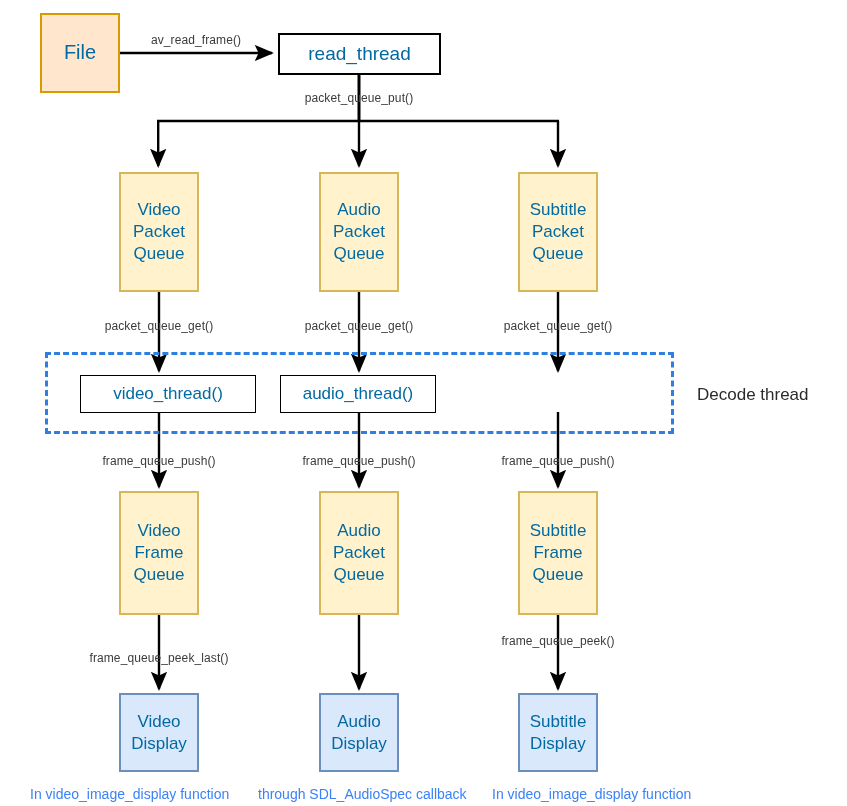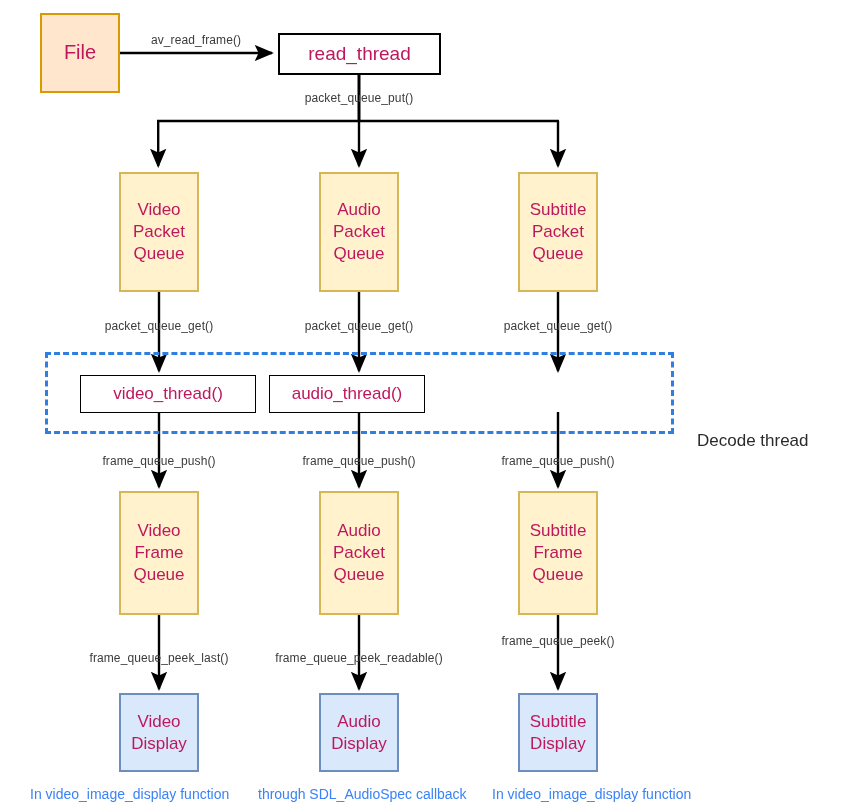--- a/index.html
+++ b/index.html
@@ -30,21 +30,21 @@
   }
   .node {
     position: absolute;
     box-sizing: border-box;
     display: flex;
     align-items: center;
     justify-content: center;
     text-align: center;
     line-height: 1.28;
     white-space: pre-line;
-    color: #be185d;
+    color: #0369a1;
   }
   .node-file {
     background: #ffe6cc;
     border: 2px solid #d79b00;
     font-size: 20px;
   }
   .node-plain {
     background: #ffffff;
     border: 2px solid #000000;
     font-size: 19px;
@@ -82,21 +82,20 @@
     position: absolute;
     box-sizing: border-box;
     border: 3px dashed #2f7fe0;
     background: transparent;
   }
   .group-label {
     position: absolute;
     font-size: 17px;
     color: #2b2b2b;
     white-space: nowrap;
-    margin-top: 46px;
   }
 </style>
 </head>
 <body>
 
 <div id="canvas">
 
   <svg class="edges" viewBox="0 0 847 806">
     <defs>
       <marker id="arrow" markerWidth="10" markerHeight="10" refX="7.2" refY="4" orient="auto" markerUnits="strokeWidth">
@@ -162,21 +161,21 @@
   <div class="node node-queue" style="left:518px; top:172px; width:80px; height:120px;">Subtitle
 Packet
 Queue</div>
 
   <div class="group-box" style="left:45px; top:352px; width:629px; height:82px;"></div>
 
   <div class="group-label" style="left:697px; top:385px;">Decode thread</div>
 
   <div class="node node-thread" style="left:80px; top:375px; width:176px; height:38px;">video_thread()</div>
 
-  <div class="node node-thread" style="left:269px; top:375px; width:156px; height:38px;">audio_thread()</div>
+  <div class="node node-thread" style="left:280px; top:375px; width:156px; height:38px;">audio_thread()</div>
 
 
   <div class="node node-queue" style="left:119px; top:491px; width:80px; height:124px;">Video
 Frame
 Queue</div>
 
   <div class="node node-queue" style="left:319px; top:491px; width:80px; height:124px;">Audio
 Packet
 Queue</div>
 
@@ -204,21 +203,20 @@
   <div class="edge-label" style="left:558px; top:319px;">packet_queue_get()</div>
 
   <div class="edge-label" style="left:159px; top:454px;">frame_queue_push()</div>
 
   <div class="edge-label" style="left:359px; top:454px;">frame_queue_push()</div>
 
   <div class="edge-label" style="left:558px; top:454px;">frame_queue_push()</div>
 
   <div class="edge-label" style="left:159px; top:651px;">frame_queue_peek_last()</div>
 
-  <div class="edge-label" style="left:359px; top:651px;">frame_queue_peek_readable()</div>
 
   <div class="edge-label" style="left:558px; top:634px;">frame_queue_peek()</div>
 
   <div class="caption" style="left:30px; top:786px;">In video_image_display function</div>
 
   <div class="caption" style="left:258px; top:786px;">through SDL_AudioSpec callback</div>
 
   <div class="caption" style="left:492px; top:786px;">In video_image_display function</div>
 
 </div>

